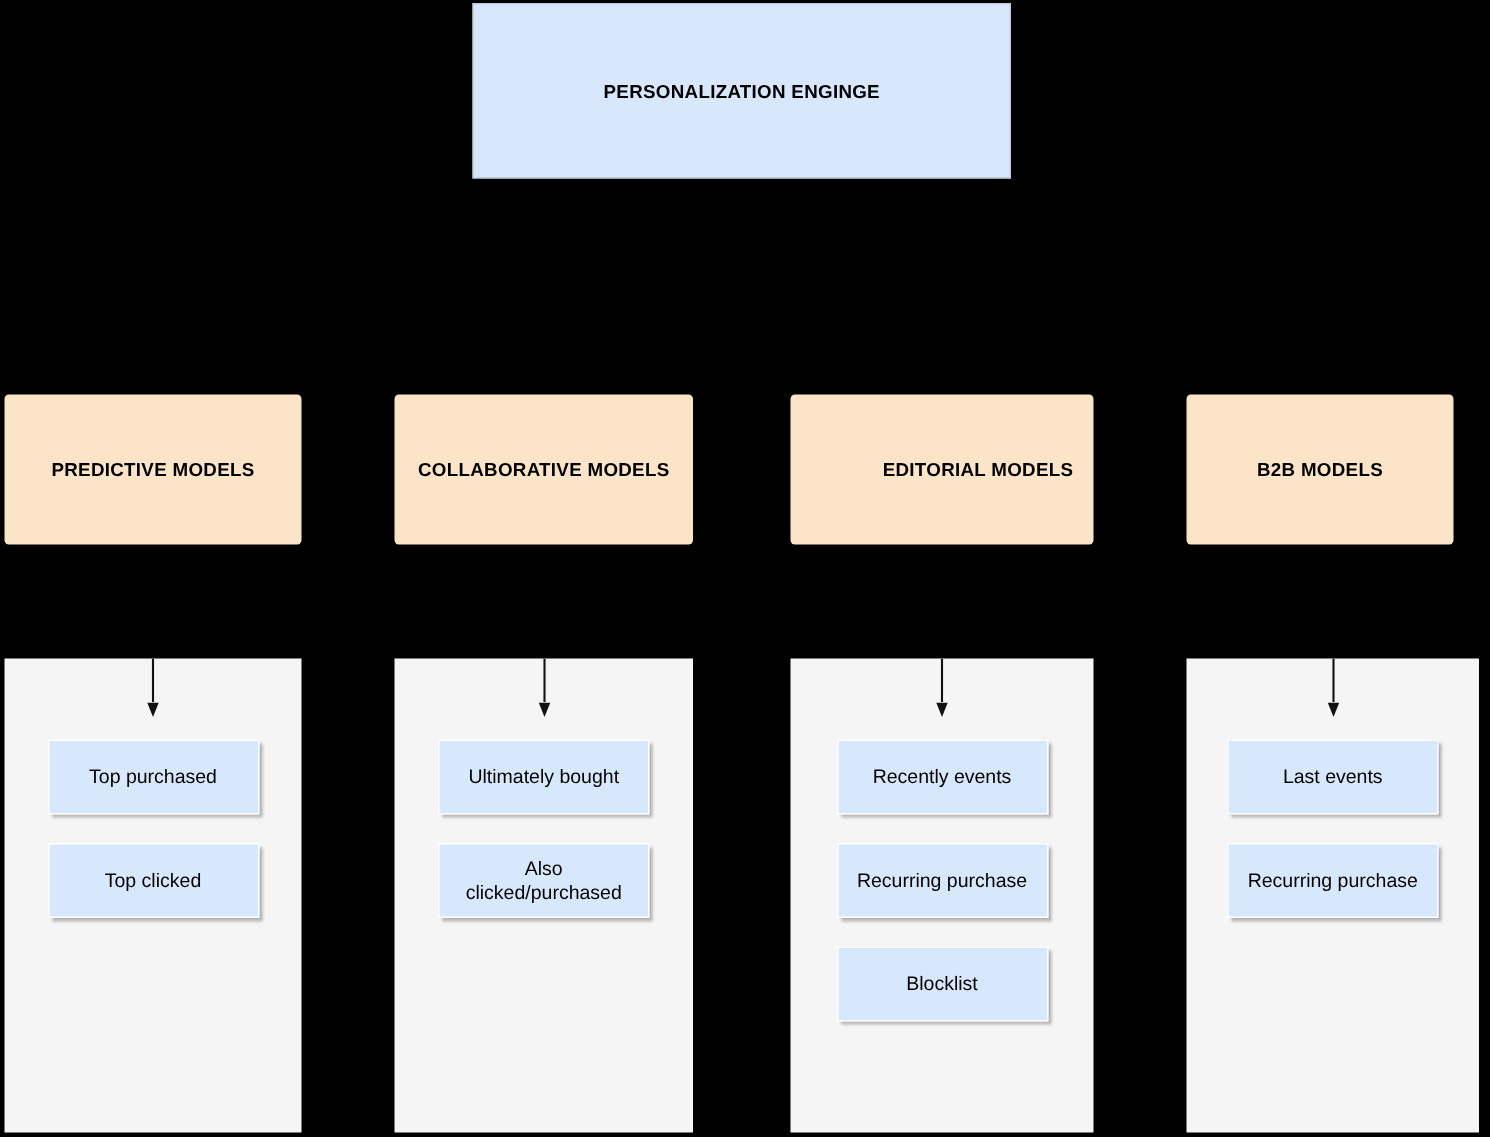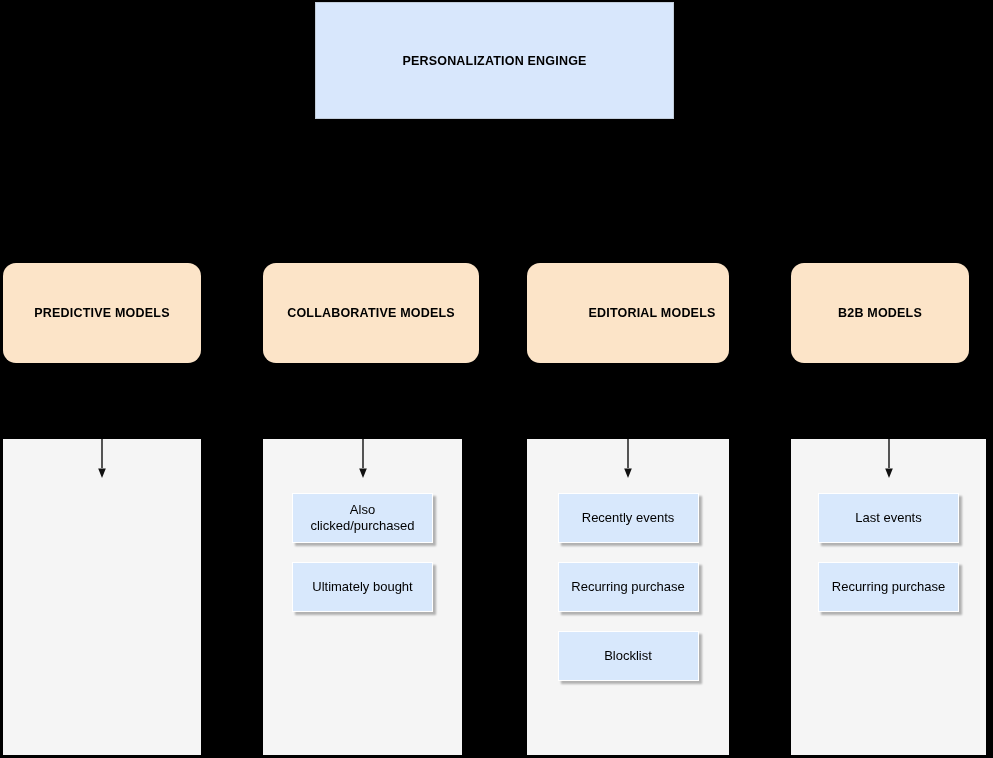--- a/index.html
+++ b/index.html
@@ -31,32 +31,32 @@
     font-size: 12.5px;
     letter-spacing: 0.2px;
   }
 
   
   .branch {
     position: absolute;
     top: 263px;
     height: 100px;
     background: #fce4c8;
-    border-radius: 13px;
+    border-radius: 3px;
     display: flex;
     align-items: center;
     justify-content: center;
     text-align: center;
     font-weight: bold;
     font-size: 12.5px;
     letter-spacing: 0.2px;
     box-sizing: border-box;
   }
   .branch.b0 { left: 3px;   width: 198px; }
-  .branch.b1 { left: 263px; width: 216px; }
+  .branch.b1 { left: 263px; width: 199px; }
   .branch.b2 { left: 527px; width: 202px; padding-left: 48px; }
   .branch.b3 { left: 791px; width: 178px; }
 
   
   .panel {
     position: absolute;
     top: 439px;
     height: 316px;
     background: #f5f5f5;
     box-sizing: border-box;
@@ -119,30 +119,34 @@
 </div>
 <div class="branch b3" style="background: rgb(252, 228, 200);">
   <span>B2B MODELS</span>
 </div>
 
 <div class="panel p0">
   <svg class="arrow" width="12" height="40" viewBox="0 0 12 40">
     <line x1="6" y1="0" x2="6" y2="29" stroke="#111111" stroke-width="1.4"></line>
     <path d="M6,39 L2.2,29.5 L9.8,29.5 Z" fill="#111111"></path>
   </svg>
+  <div class="items">
+    <div class="item">Top purchased</div>
+    <div class="item">Top clicked</div>
+  </div>
 </div>
 
 <div class="panel p1">
   <svg class="arrow" width="12" height="40" viewBox="0 0 12 40">
     <line x1="6" y1="0" x2="6" y2="29" stroke="#111111" stroke-width="1.4"></line>
     <path d="M6,39 L2.2,29.5 L9.8,29.5 Z" fill="#111111"></path>
   </svg>
   <div class="items">
+    <div class="item">Ultimately bought</div>
     <div class="item">Also clicked/purchased</div>
-    <div class="item">Ultimately bought</div>
   </div>
 </div>
 
 <div class="panel p2">
   <svg class="arrow" width="12" height="40" viewBox="0 0 12 40">
     <line x1="6" y1="0" x2="6" y2="29" stroke="#111111" stroke-width="1.4"></line>
     <path d="M6,39 L2.2,29.5 L9.8,29.5 Z" fill="#111111"></path>
   </svg>
   <div class="items">
     <div class="item">Recently events</div>

